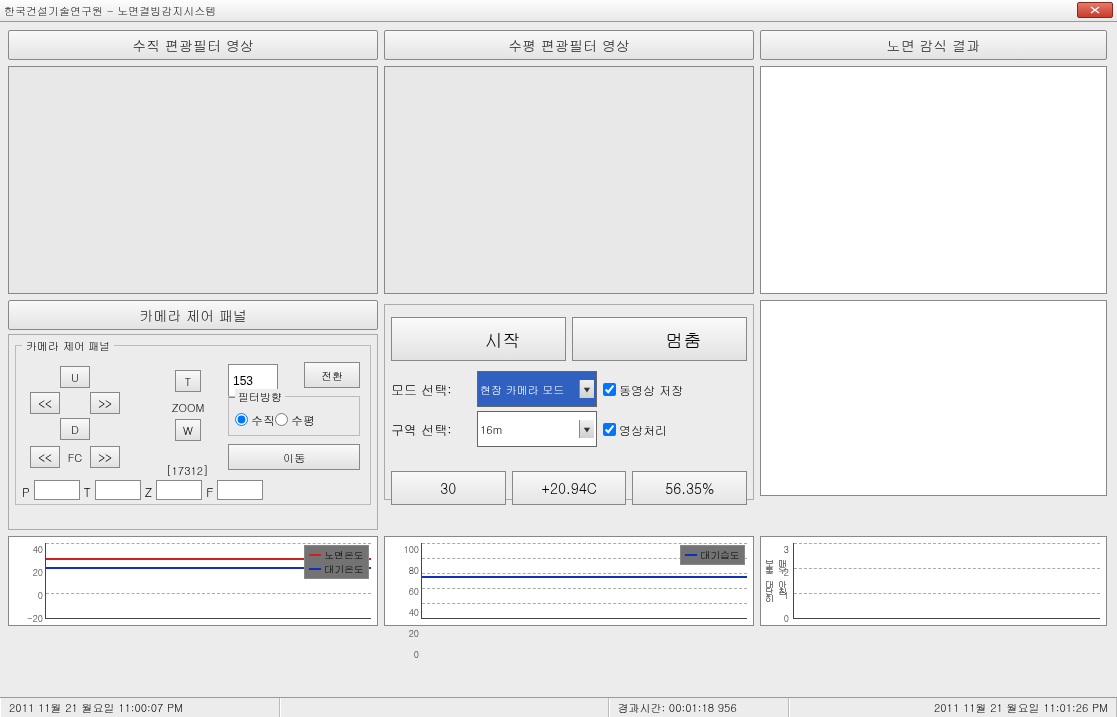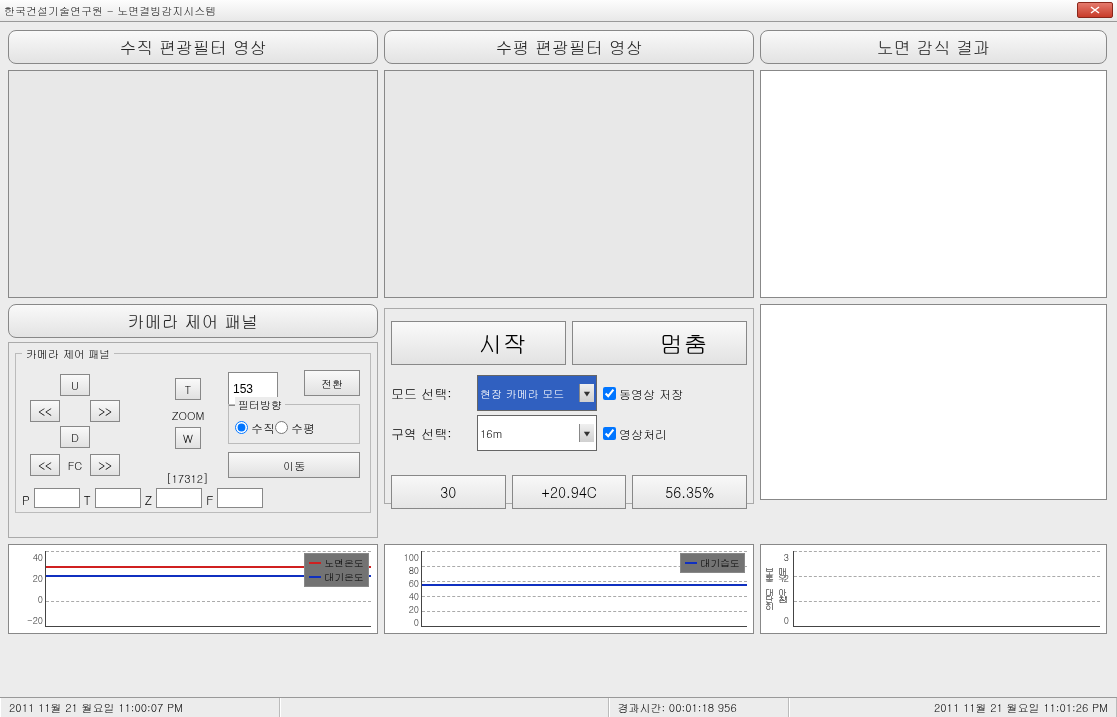--- a/index.html
+++ b/index.html
@@ -34,24 +34,24 @@
 .content {
   padding: 8px;
   display: grid;
   grid-template-columns: 370px 370px 347px;
   grid-template-rows: auto auto auto auto;
   gap: 6px;
 }
 .panel-btn {
   background: linear-gradient(to bottom, #f9f9f9, #e3e3e3);
   border: 1px solid #888;
-  border-radius: 8px;
+  border-radius: 2px;
   text-align: center;
   padding: 4px 16px;
-  font-size: 17px;
+  font-size: 14px;
   font-weight: 400;
   color: #222;
 }
 .video-box {
   height: 228px;
   background: #e8e8e8;
   border: 1px solid #888;
 }
 .white-box {
   background: #fff;
@@ -158,21 +158,21 @@
 .monitor-panel {
   border: 1px solid #aaa;
   background: #ececec;
   padding: 6px;
   height: 200px;
   position: relative;
 }
 .big-btn {
   background: linear-gradient(to bottom,#fafafa,#e2e2e2);
   border: 1px solid #888;
-  font-size: 24px;
+  font-size: 18px;
   display: flex;
   align-items: center;
   justify-content: center;
   padding-left: 48px;
 }
 .start-stop { display: flex; gap: 6px; margin-top: 6px; }
 .start-stop .big-btn { flex: 1; height: 44px; }
 .select-row {
   display: flex; align-items: center;
   margin-top: 10px;
@@ -217,28 +217,29 @@
 }
 .chart-box {
   border: 1px solid #888;
   background: #fff;
   position: relative;
   height: 90px;
   padding: 6px 6px 6px 36px;
 }
 .chart-axis {
   position: absolute;
-  left: 6px; top: 6px; bottom: 6px;
+  left: 6px; top: 6px; bottom: 0;
   width: 28px;
   font-size: 9px;
   display: flex;
   flex-direction: column;
   justify-content: space-between;
   text-align: right;
   color: #333;
+  gap: 8px;
 }
 .chart-plot {
   border-left: 1px solid #444;
   border-bottom: 1px solid #444;
   height: 100%;
   position: relative;
   background: #fff;
 }
 .chart-plot .grid-line {
   position: absolute;

